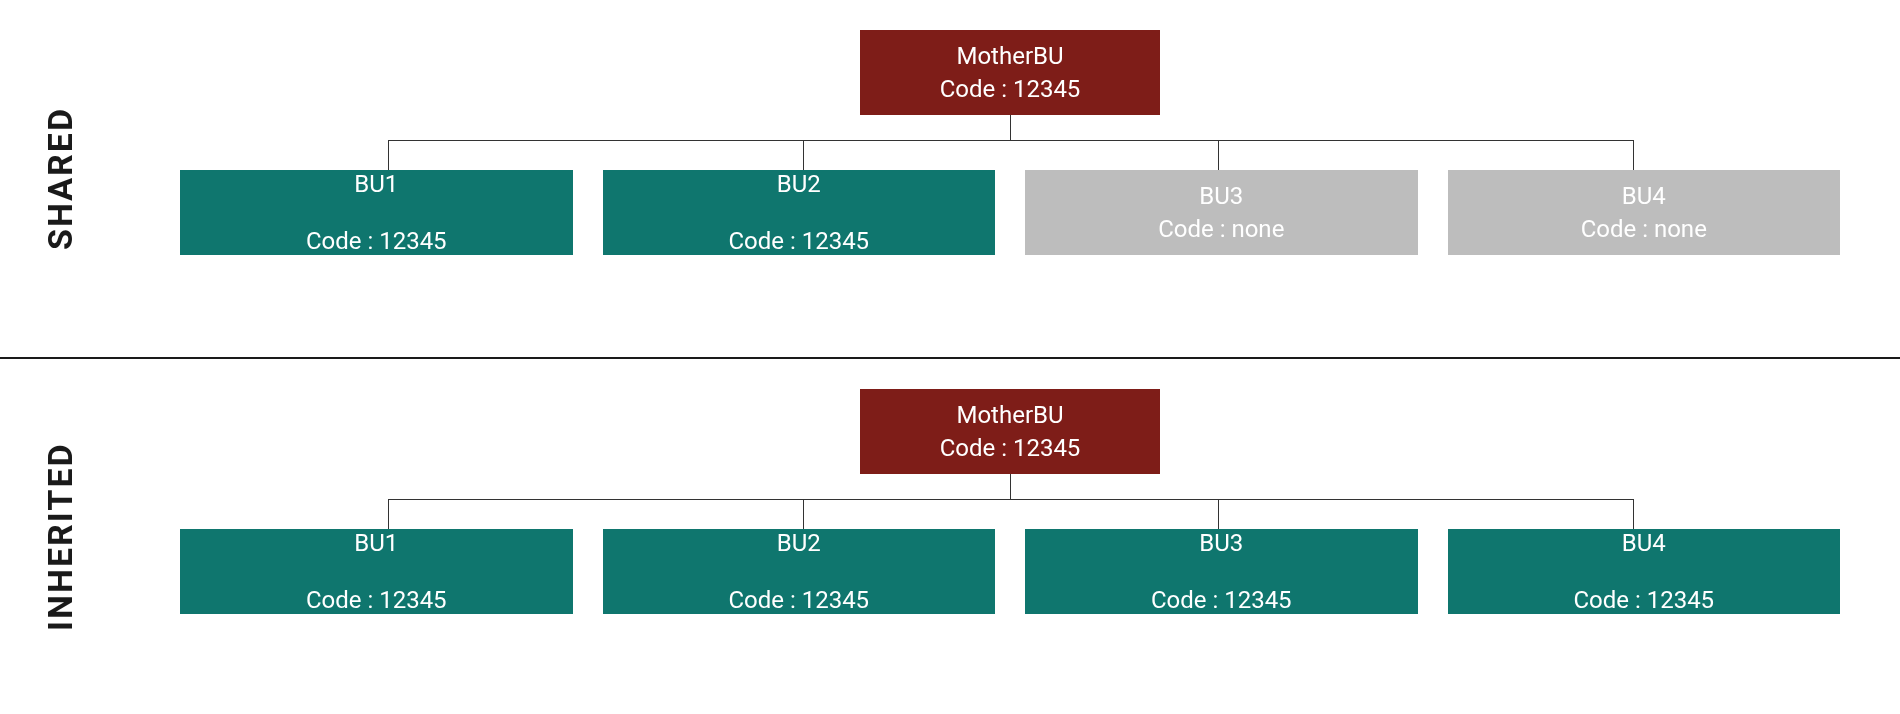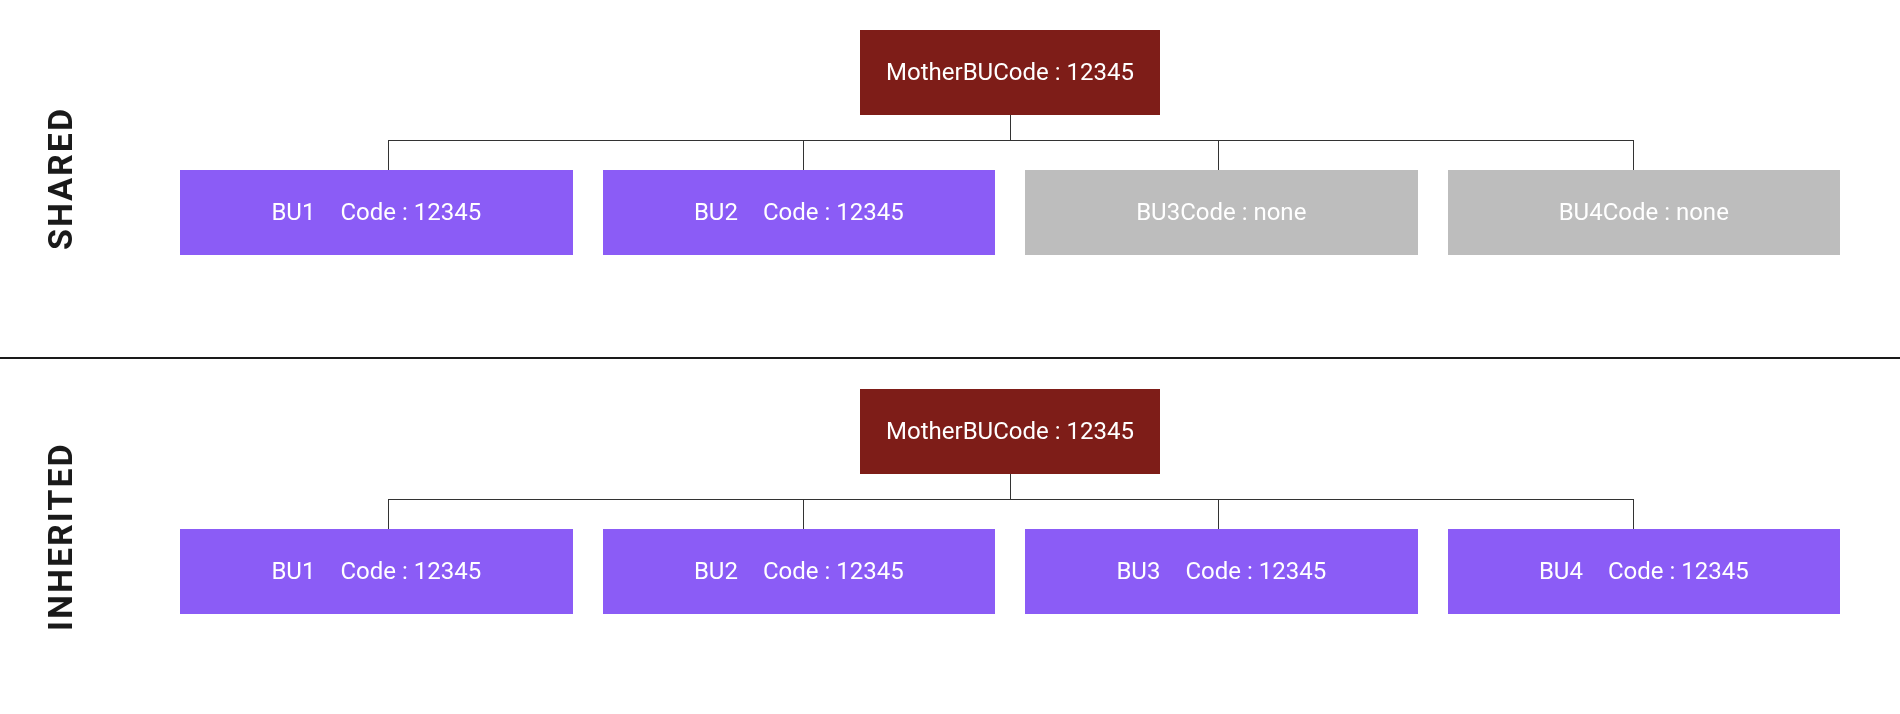--- a/index.html
+++ b/index.html
@@ -64,41 +64,41 @@
     display: flex;
     justify-content: space-between;
     gap: 30px;
     position: relative;
   }
 
   .node {
     color: #fff;
     text-align: right;
     display: flex;
-    flex-direction: row;
+    flex-direction: column;
     justify-content: center;
     align-items: center;
     font-size: 24px;
     line-height: 1.35;
     font-weight: 400;
   }
 
   .node.parent {
     width: 300px;
     height: 85px;
     background: #7e1d18;
   }
 
   .node.child {
     flex: 1 1 0;
     height: 85px;
   }
 
   .bg-dark   { background: #7e1d18; }
-  .bg-active { background: #8b5cf6; gap: 25px; }
+  .bg-active { background: #0f766e; gap: 25px; }
   .bg-inactive { background: #bdbdbd; }
 
   
   .conn-v-top {
     position: absolute;
     top: 0; left: 50%;
     width: 0; height: 25px;
     border-left: 1px solid #333;
   }
   .conn-h {

